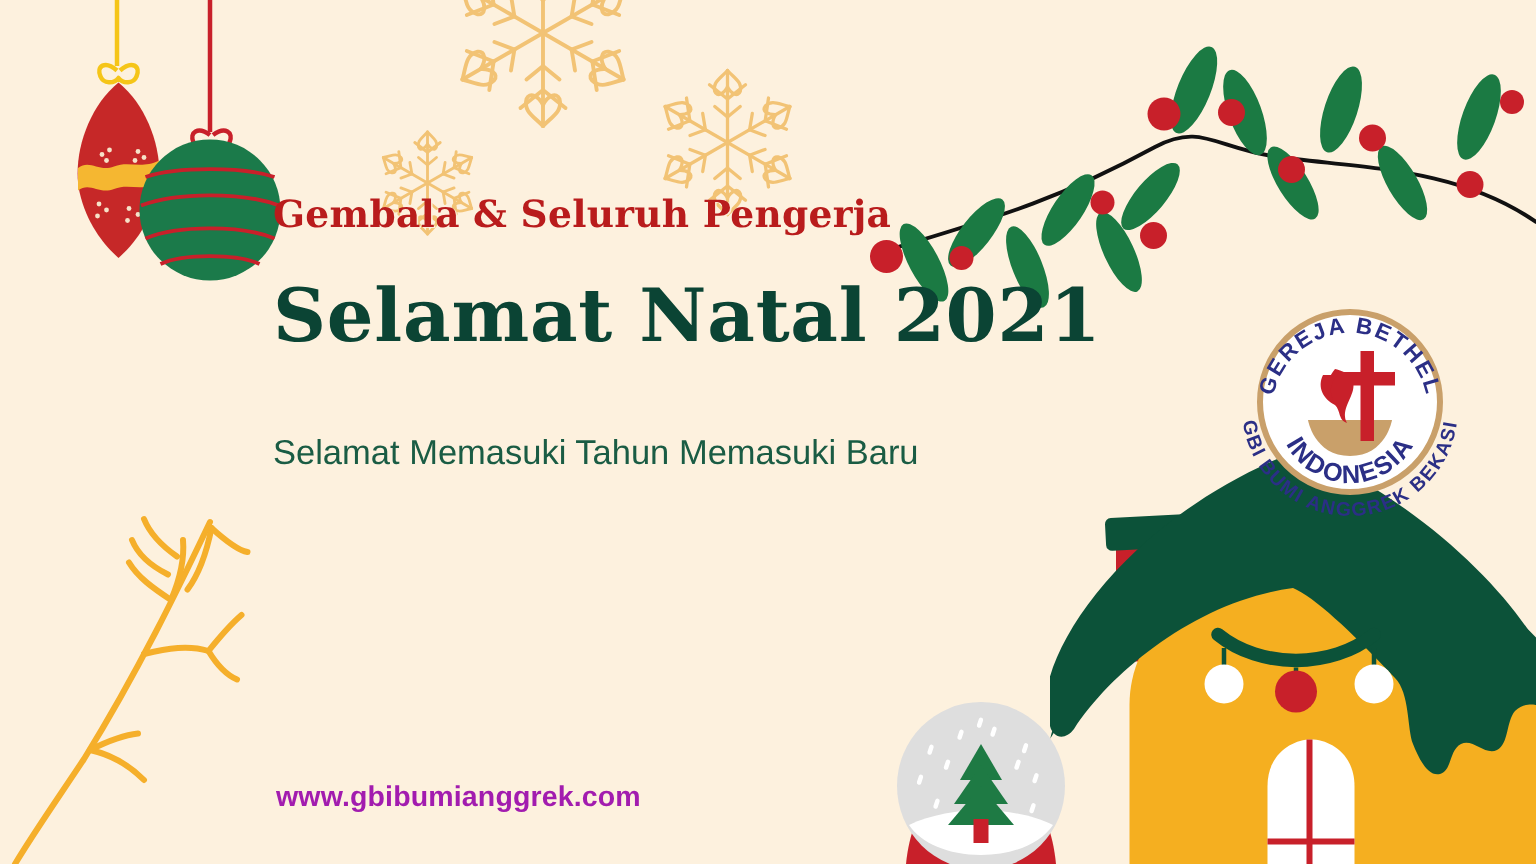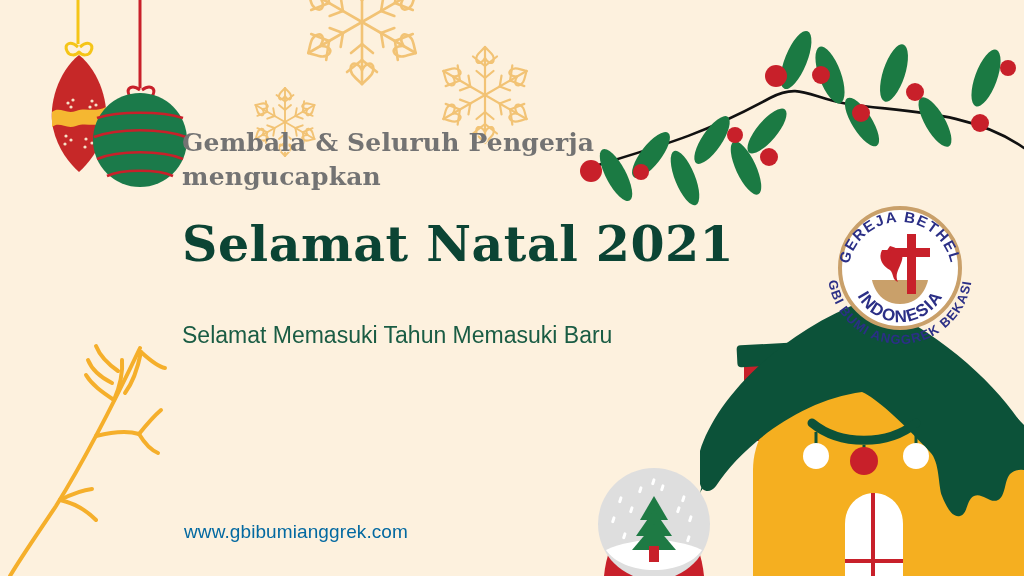--- a/index.html
+++ b/index.html
@@ -16,21 +16,21 @@
 
   
   #text-block{
     position:absolute;left:182px;top:126px;width:620px;
   }
   .eyebrow{
     font-family:"DejaVu Serif","Liberation Serif",serif;
     font-weight:700;
     font-size:25px;
     line-height:34px;
-    color:#737373;
+    color:#b91c1c;
     letter-spacing:.2px;
     text-shadow:1px 1px 0 rgba(253,241,222,.9);
     margin:0;
   }
   .headline{
     font-family:"DejaVu Serif","Liberation Serif",serif;
     font-weight:700;
     font-size:49px;
     line-height:56px;
     color:#0B4434;
@@ -45,23 +45,23 @@
     font-size:23px;
     line-height:30px;
     color:#1A5C44;
     margin:0;
     padding-top:48px;
     white-space:nowrap;
   }
   #website{
     position:absolute;left:184px;top:521px;
     font-family:"Liberation Sans",sans-serif;
-    font-weight:400;
+    font-weight:700;
     font-size:19px;
-    color:#0369a1;
+    color:#a21caf;
     letter-spacing:.1px;
   }
 </style>
 </head>
 <body>
 
 <div id="card">
 
   <svg class="layer" viewBox="0 0 1024 576" width="1024" height="576" xmlns="http://www.w3.org/2000/svg">
 
@@ -279,21 +279,20 @@
       <textPath href="#arcBottom" startOffset="50%" text-anchor="middle">INDONESIA</textPath>
     </text>
     <text font-family="'Liberation Sans',sans-serif" font-size="13" font-weight="bold" fill="#2B2F86" letter-spacing="1.1">
       <textPath href="#arcOuter" startOffset="50%" text-anchor="middle">GBI BUMI ANGGREK BEKASI</textPath>
     </text>
   </svg>
 
   <div id="text-block">
     <p class="eyebrow">
       <span>Gembala &amp; Seluruh Pengerja</span><br>
-      <span>mengucapkan</span>
     </p>
     <h1 class="headline">
       <span>Selamat Natal 2021</span><br>
     </h1>
     <p class="subtitle">Selamat Memasuki Tahun Memasuki Baru</p>
   </div>
 
   <a id="website" href="#" style="text-decoration:none;">www.gbibumianggrek.com</a>
 
 </div>

